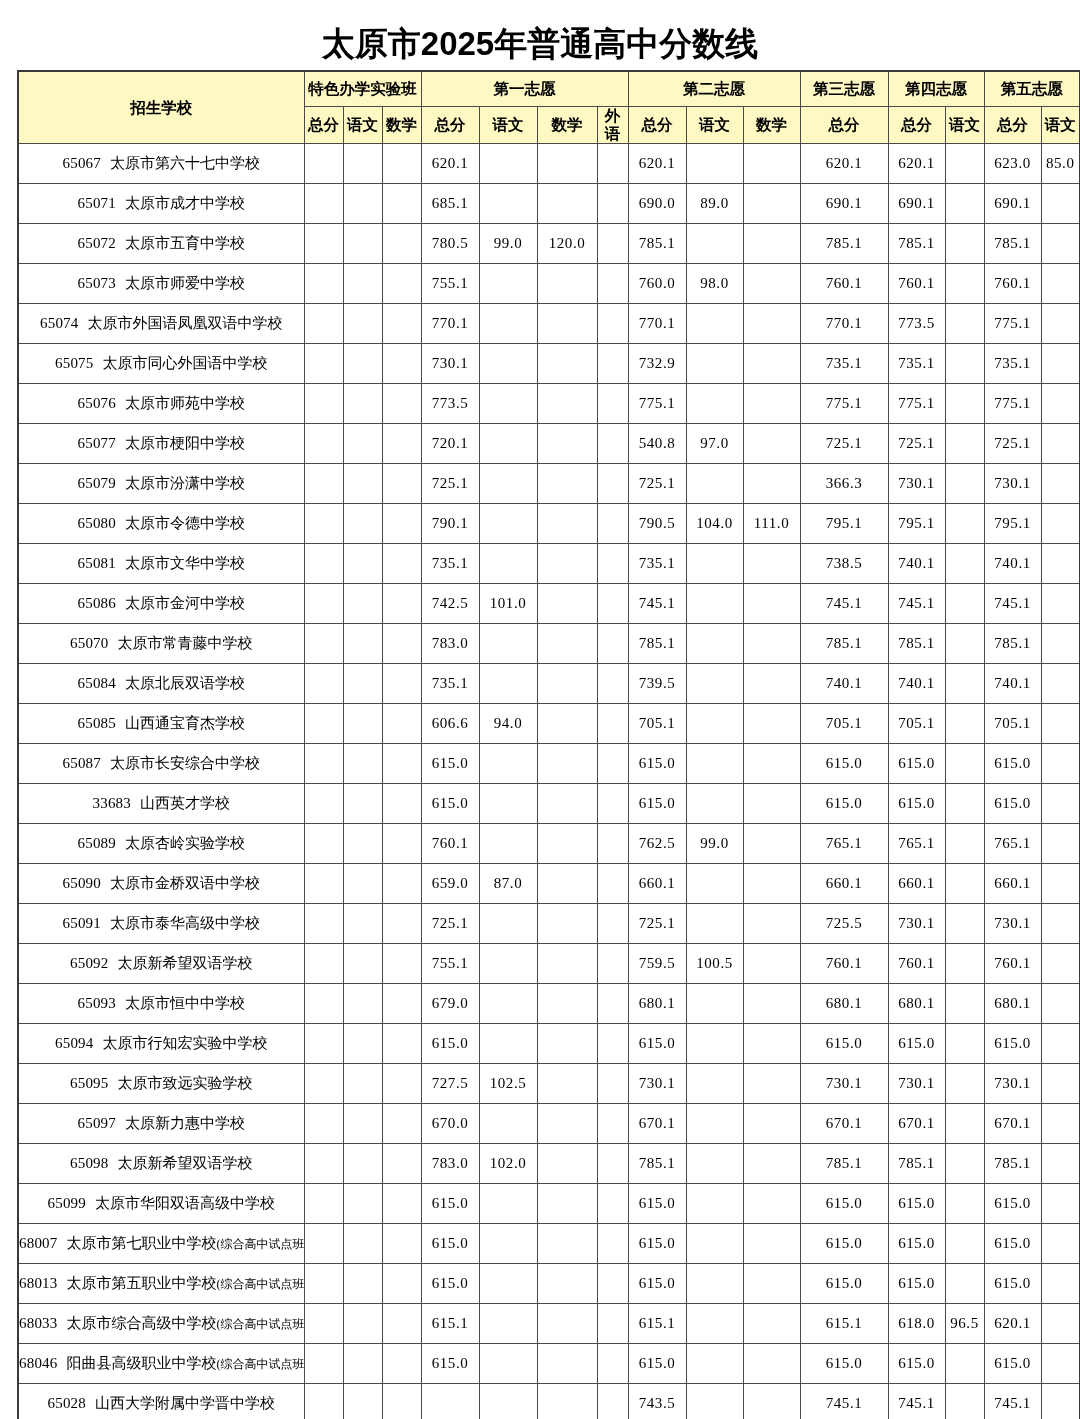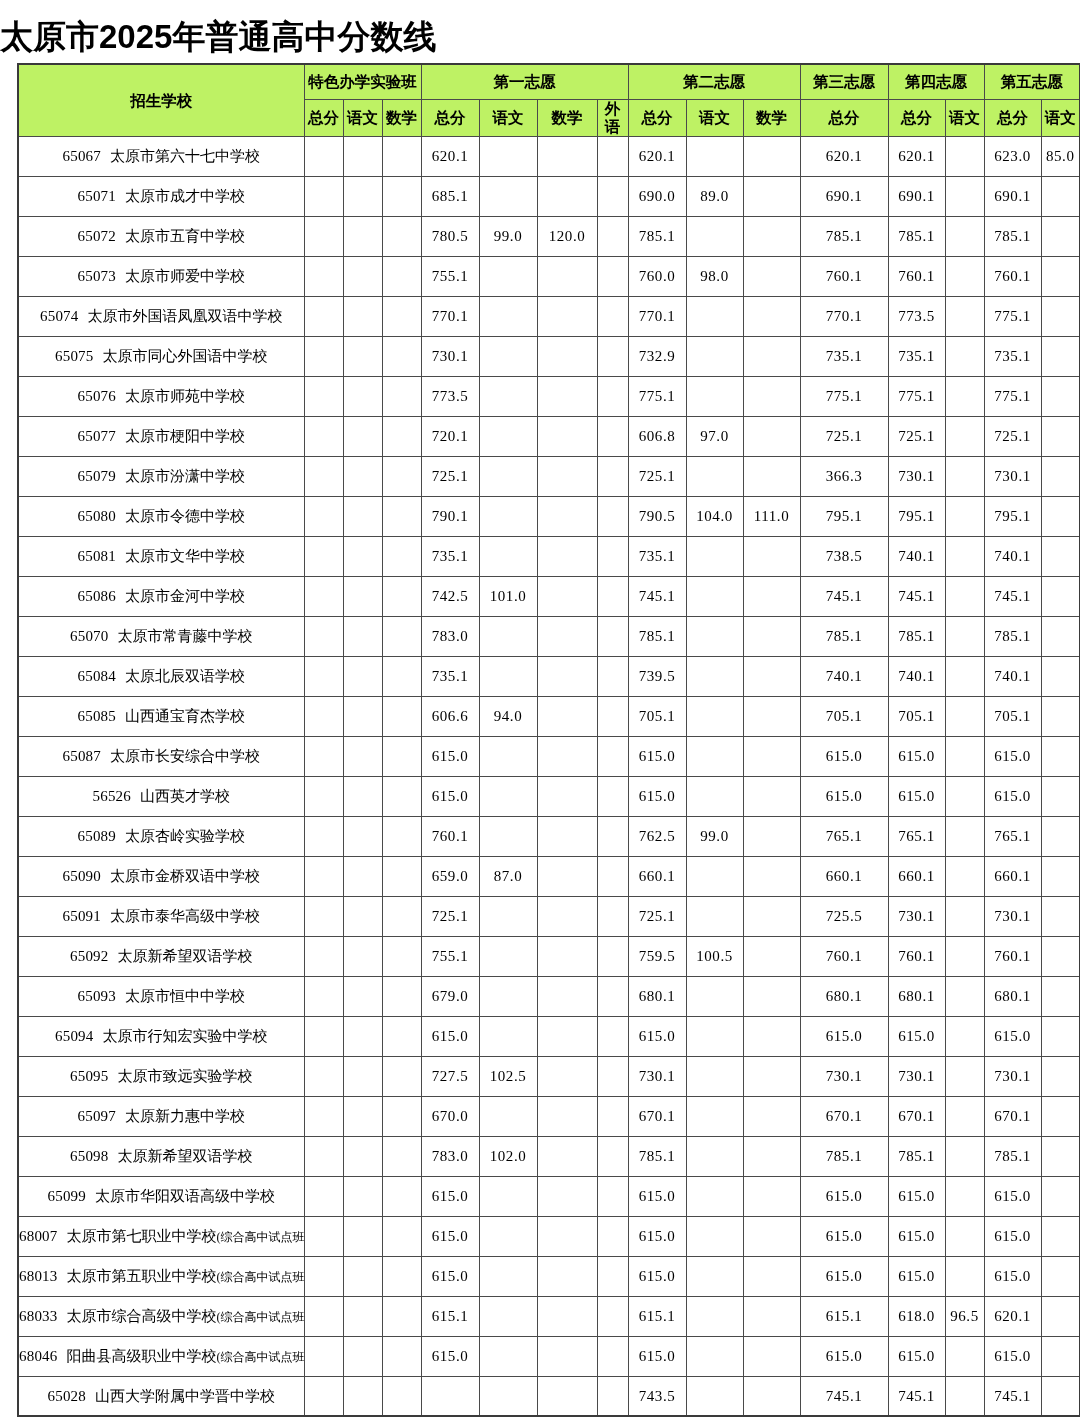--- a/index.html
+++ b/index.html
@@ -14,25 +14,26 @@
     color: #000000;
     overflow: hidden;
   }
   .page {
     position: relative;
     width: 1080px;
     height: 1419px;
     box-sizing: border-box;
   }
   .title {
+    text-align: center;
     font-family: "Liberation Sans", "DejaVu Sans", sans-serif;
     font-weight: bold;
     font-size: 33px;
     letter-spacing: 0px;
-    padding-top: 19px;
+    padding-top: 26px;
     padding-bottom: 8px;
     line-height: 1.1;
     color: #000;
   }
   .table-wrap {
     padding: 0 17px;
     box-sizing: border-box;
   }
   table.score {
     border-collapse: collapse;
@@ -43,21 +44,21 @@
   table.score th,
   table.score td {
     border: 1px solid #4a4a4a;
     padding: 0;
     font-size: 15px;
     text-align: center;
     vertical-align: middle;
     line-height: 1.15;
   }
   table.score thead th {
-    background: #bef264;
+    background: #fef9c3;
     font-family: "Liberation Serif", "DejaVu Serif", serif;
     font-weight: bold;
     font-size: 15.5px;
   }
   table.score thead tr.g1 th { height: 34px; }
   table.score thead tr.g2 th { height: 34px; }
   th.school-head {
     font-size: 16px;
     font-weight: bold;
   }
@@ -288,21 +289,21 @@
           </tr>
           <tr>
             <td class="school"><span class="code">65077</span><span class="nm">太原市梗阳中学校</span></td>
             <td class="num"></td>
             <td class="num"></td>
             <td class="num"></td>
             <td class="num">720.1</td>
             <td class="num"></td>
             <td class="num"></td>
             <td class="num"></td>
-            <td class="num">606.8</td>
+            <td class="num">540.8</td>
             <td class="num">97.0</td>
             <td class="num"></td>
             <td class="num">725.1</td>
             <td class="num">725.1</td>
             <td class="num"></td>
             <td class="num">725.1</td>
             <td class="num"></td>
           </tr>
           <tr>
             <td class="school"><span class="code">65079</span><span class="nm">太原市汾潇中学校</span></td>
@@ -442,21 +443,21 @@
             <td class="num">615.0</td>
             <td class="num"></td>
             <td class="num"></td>
             <td class="num">615.0</td>
             <td class="num">615.0</td>
             <td class="num"></td>
             <td class="num">615.0</td>
             <td class="num"></td>
           </tr>
           <tr>
-            <td class="school"><span class="code">56526</span><span class="nm">山西英才学校</span></td>
+            <td class="school"><span class="code">33683</span><span class="nm">山西英才学校</span></td>
             <td class="num"></td>
             <td class="num"></td>
             <td class="num"></td>
             <td class="num">615.0</td>
             <td class="num"></td>
             <td class="num"></td>
             <td class="num"></td>
             <td class="num">615.0</td>
             <td class="num"></td>
             <td class="num"></td>

